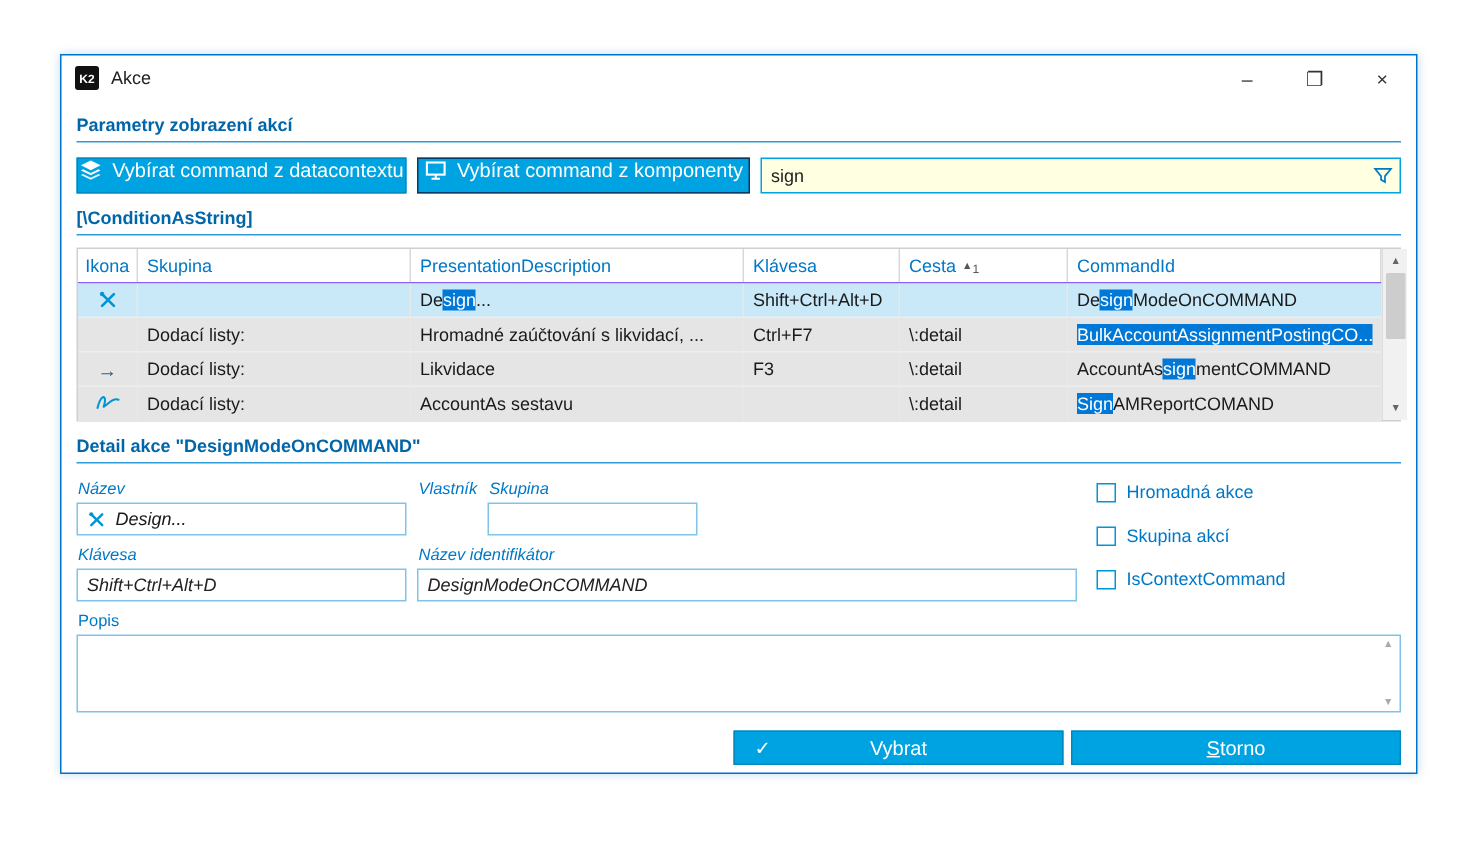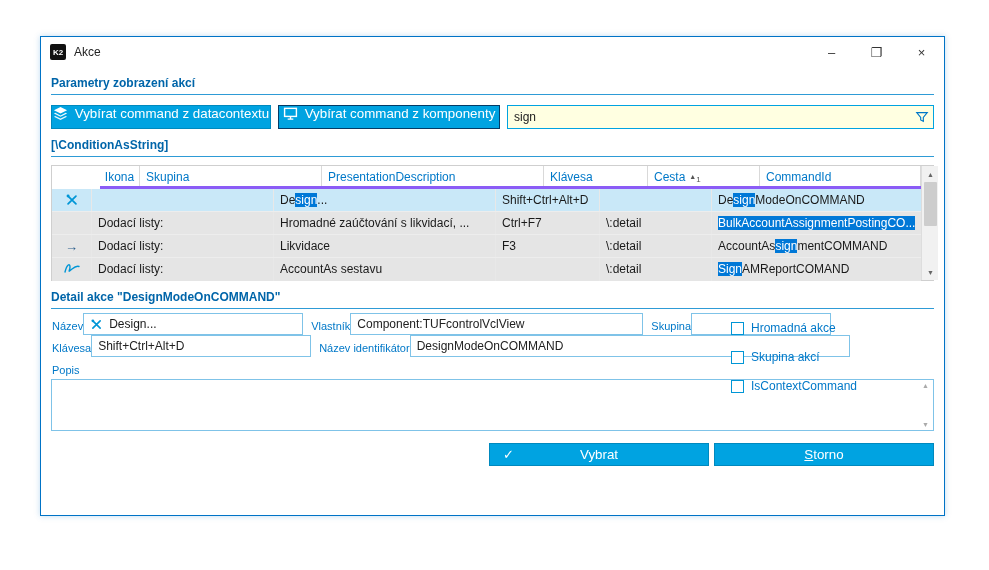--- a/index.html
+++ b/index.html
@@ -29,21 +29,21 @@
   .flt-input { height: 24px; background: #FFFFE1; border: 1px solid #00A3E1; display: flex; align-items: center; padding: 0 4px 0 6px; }
   .flt-path { width: 219px; }
   .flt-search { flex: 1; }
   .flt-input input { flex: 1; min-width: 0; border: none; outline: none; background: transparent;
                      font: inherit; color: #222; }
   .flt-icon { flex: 0 0 auto; margin-left: 4px; display: flex; align-items: center; }
   
   .table-wrap { display: flex; margin-top: 8px; border: 1px solid #CFCFCF; height: 116px; }
   .grid { flex: 1; display: flex; flex-direction: column; }
   .t-row, .t-head { display: flex; height: 23px; flex: 0 0 23px; }
-  .t-head { border-bottom: 3px solid #8b5cf6; color: #0078C8; margin-left: 48px; }
+  .t-head { border-bottom: 1px solid #8b5cf6; color: #0078C8; }
   .t-row { border-bottom: 1px solid #EDEDED; background: #e5e5e5; }
   .t-row:last-child { border-bottom: none; }
   .t-row.sel { background: #C9E8F8; }
   .cell { padding: 4px 6px 0 6px; border-right: 1px solid #E8E8E8; overflow: hidden; white-space: nowrap; }
   .t-head .cell { border-right: 1px solid #D9D9D9; padding-top: 4px; }
   .c-ikona { width: 40px; flex: 0 0 40px; text-align: center; padding-left: 2px; padding-right: 2px; }
   .c-skupina { width: 182px; flex: 0 0 182px; }
   .c-pres { width: 222px; flex: 0 0 222px; }
   .c-klav { width: 104px; flex: 0 0 104px; }
   .c-cesta { width: 112px; flex: 0 0 112px; }
@@ -57,21 +57,21 @@
   .vscroll { width: 17px; flex: 0 0 17px; background: #F1F1F1; border-left: 1px solid #DDD;
              display: flex; flex-direction: column; align-items: center; }
   .vs-arrow { height: 16px; width: 100%; display: flex; align-items: center; justify-content: center;
               color: #666; font-size: 7px; cursor: pointer; }
   .vs-thumb { width: 13px; height: 44px; background: #CDCDCD; border-radius: 1px; }
   .vs-spacer { flex: 1; }
   
   .detail { position: relative; margin-top: 4px; }
   .f-label { color: #0078C8; font-size: 11px; margin: 7px 0 3px 1px; }
   .f-row { display: flex; gap: 7px; }
-  .f-col { display: flex; flex-direction: row; }
+  .f-col { display: flex; flex-direction: column; font-style: italic; }
   .fld { height: 22px; background: #fff; border: 1px solid #7FC3E8; display: flex; align-items: center; padding: 0 6px; }
   .fld input { width: 100%; border: none; outline: none; background: transparent; font: inherit; color: #222; }
   .w-220 { width: 220px; } .w-293 { width: 293px; } .w-140 { width: 140px; } .w-440 { width: 440px; }
   .nazev-icon { margin-right: 6px; display: inline-flex; }
   .chk-col { position: absolute; left: 680px; top: 8px; }
   .chk-item { display: flex; align-items: center; gap: 7px; margin-bottom: 15px; cursor: pointer; }
   .chk-box { width: 13px; height: 13px; border: 1px solid #0096D6; background: #fff; flex: 0 0 13px; }
   .chk-label { color: #0078C8; }
   .popis-box { height: 52px; border: 1px solid #7FC3E8; display: flex; }
   .popis-box textarea { flex: 1; border: none; outline: none; resize: none; background: transparent; font: inherit; padding: 4px 6px; }
@@ -217,23 +217,20 @@
               <svg width="13" height="13" viewBox="0 0 16 16">
                   <path d="M3.5 12.5 L12.5 3.5 M3.5 3.5 L12.5 12.5" stroke="#0096D6" stroke-width="2" stroke-linecap="round"></path>
                   <circle cx="3.5" cy="3.5" r="1.7" fill="#0096D6"></circle>
                 </svg>
             </span>
             <span>Design...</span>
           </div>
         </div>
         <div class="f-col">
           <div class="f-label">Vlastník</div>
-          <div class="fld w-293">
-              <input value="Component:TUFcontrolVclView" style="">
-            </div>
         </div>
         <div class="f-col">
           <div class="f-label">Skupina</div>
           <div class="fld w-140">
               <input value="" style="">
             </div>
         </div>
       </div>
 
       <div class="f-row">

